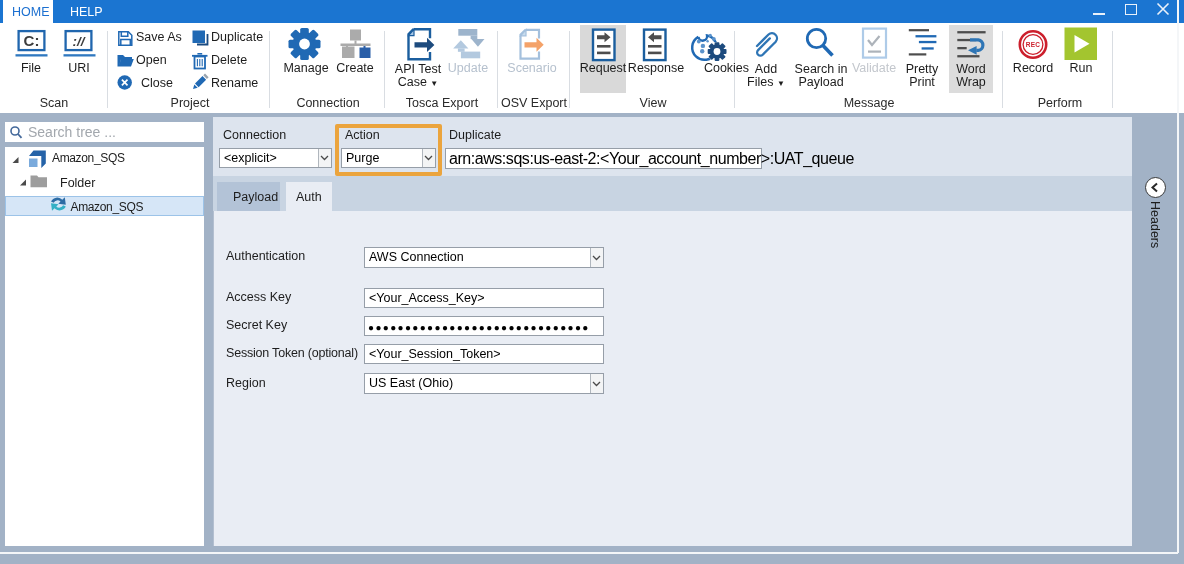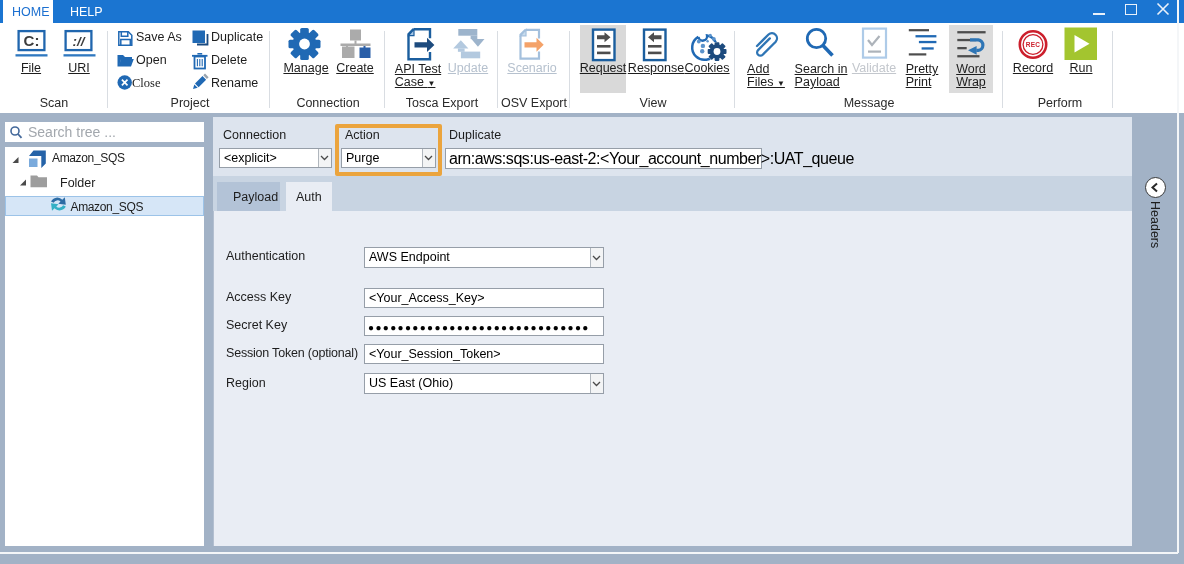--- a/index.html
+++ b/index.html
@@ -1,20 +1,20 @@
 <!DOCTYPE html>
 <html><head>
 <meta charset="utf-8">
 <style>
 * { margin:0; padding:0; box-sizing:border-box; }
 html,body { width:1184px; height:564px; overflow:hidden; }
 #app { position:relative; width:1184px; height:564px; font-family:"Liberation Sans", sans-serif; background:#a2b2c6; }
 .abs { position:absolute; }
 .lbl { position:absolute; color:#1d1d1d; font-size:12.5px; line-height:13px; white-space:nowrap; }
-.ctr { text-align:left; transform:translateX(-50%);text-decoration:underline; }
+.ctr { text-align:center; transform:translateX(-50%); }
 .sep { position:absolute; width:1px; top:31px; height:77px; background:#d9dde2; }
 .grplbl { position:absolute; top:96px; color:#2a2a2a; font-size:12.5px; white-space:nowrap; transform:translateX(-50%); }
 .gray2 { color:#b6c1ce; }
 .field { position:absolute; background:#fff; border:1px solid #969ea8; }
 .ftext { position:absolute; color:#000000; font-size:12.5px; line-height:13px; white-space:nowrap; }
 </style>
 </head>
 <body>
 <div id="app">
 
@@ -47,35 +47,35 @@
   <div class="grplbl" style="left:190px;">Project</div>
   <div class="grplbl" style="left:328px;">Connection</div>
   <div class="grplbl" style="left:442px;">Tosca Export</div>
   <div class="grplbl" style="left:534px;">OSV Export</div>
   <div class="grplbl" style="left:653px;">View</div>
   <div class="grplbl" style="left:869px;">Message</div>
   <div class="grplbl" style="left:1060px;">Perform</div>
 
   <div class="lbl" style="left:136px;top:31px;text-align:center;">Save As</div>
   <div class="lbl" style="left:136px;top:54px;">Open</div>
-  <div class="lbl" style="left:132px;top:76.5px;font-family:Liberation Serif, serif;">Close</div>
+  <div class="lbl" style="left:141px;top:76.5px;">Close</div>
   <div class="lbl" style="left:211px;top:31px;">Duplicate</div>
   <div class="lbl" style="left:211px;top:54px;">Delete</div>
   <div class="lbl" style="left:211px;top:76.5px;">Rename</div>
 
   <div class="lbl ctr" style="left:31px;top:62px;">File</div>
   <div class="lbl ctr" style="left:79px;top:62px;">URI</div>
   <div class="lbl ctr" style="left:306px;top:62px;">Manage</div>
   <div class="lbl ctr" style="left:355px;top:62px;">Create</div>
   <div class="lbl ctr" style="left:418px;top:63px;">API Test<br>Case <span style="font-size:8px;">▼</span></div>
   <div class="lbl ctr gray2" style="left:468px;top:62px;">Update</div>
   <div class="lbl ctr gray2" style="left:532px;top:62px;">Scenario</div>
   <div class="lbl ctr" style="left:603px;top:62px;">Request</div>
   <div class="lbl ctr" style="left:656px;top:62px;">Response</div>
-  <div class="lbl ctr" style="left:707px;top:62px;">Cookies</div>
+  <div class="lbl ctr" style="left:707px;top:62px;padding-left:39px;">Cookies</div>
   <div class="lbl ctr" style="left:766px;top:63px;">Add<br>Files <span style="font-size:8px;">▼</span></div>
   <div class="lbl ctr" style="left:821px;top:63px;">Search in<br>Payload</div>
   <div class="lbl ctr" style="left:874px;top:62px;color:#c3c7cd;">Validate</div>
   <div class="lbl ctr" style="left:922px;top:63px;">Pretty<br>Print</div>
   <div class="lbl ctr" style="left:971px;top:63px;">Word<br>Wrap</div>
   <div class="lbl ctr" style="left:1033px;top:62px;">Record</div>
   <div class="lbl ctr" style="left:1081px;top:62px;">Run</div>
 
   <svg class="abs" style="left:0;top:23px;" width="1184" height="90" viewBox="0 0 1184 90">
 
@@ -307,21 +307,21 @@
   <div class="abs" style="left:286px;top:182px;width:46px;height:29px;background:#e9edf4;"></div>
   <div class="lbl" style="left:233px;top:191px;">Payload</div>
   <div class="lbl" style="left:296px;top:191px;">Auth</div>
 
   <div class="lbl" style="left:226px;top:250px;">Authentication</div>
   <div class="lbl" style="left:226px;top:291px;">Access Key</div>
   <div class="lbl" style="left:226px;top:319px;">Secret Key</div>
   <div class="lbl" style="left:226px;top:347px;letter-spacing:-0.2px;">Session Token (optional)</div>
   <div class="lbl" style="left:226px;top:377px;">Region</div>
   <div class="field" style="left:364px;top:247px;width:240px;height:21px;"></div>
-  <div class="ftext" style="left:369px;top:251px;">AWS Endpoint</div>
+  <div class="ftext" style="left:369px;top:251px;">AWS Connection</div>
   <div class="abs" style="left:590px;top:248px;width:13px;height:19px;border-left:1px solid #b0b6bd;background:#f3f4f5;"></div>
   <svg class="abs" style="left:592px;top:255px;" width="9" height="6">
       <path d="M1 1 l3.5 3.5 l3.5 -3.5" fill="none" stroke="#4a4a4a" stroke-width="1.3"></path>
     </svg>
 
   <div class="field" style="left:364px;top:288px;width:240px;height:20px;"></div>
   <div class="ftext" style="left:369px;top:292px;">&lt;Your_Access_Key&gt;</div>
 
   <div class="field" style="left:364px;top:316px;width:240px;height:20px;"></div>
   <div class="ftext" style="left:368px;top:321px;letter-spacing:1.35px;font-size:10px;">●●●●●●●●●●●●●●●●●●●●●●●●●●●●●●</div>

